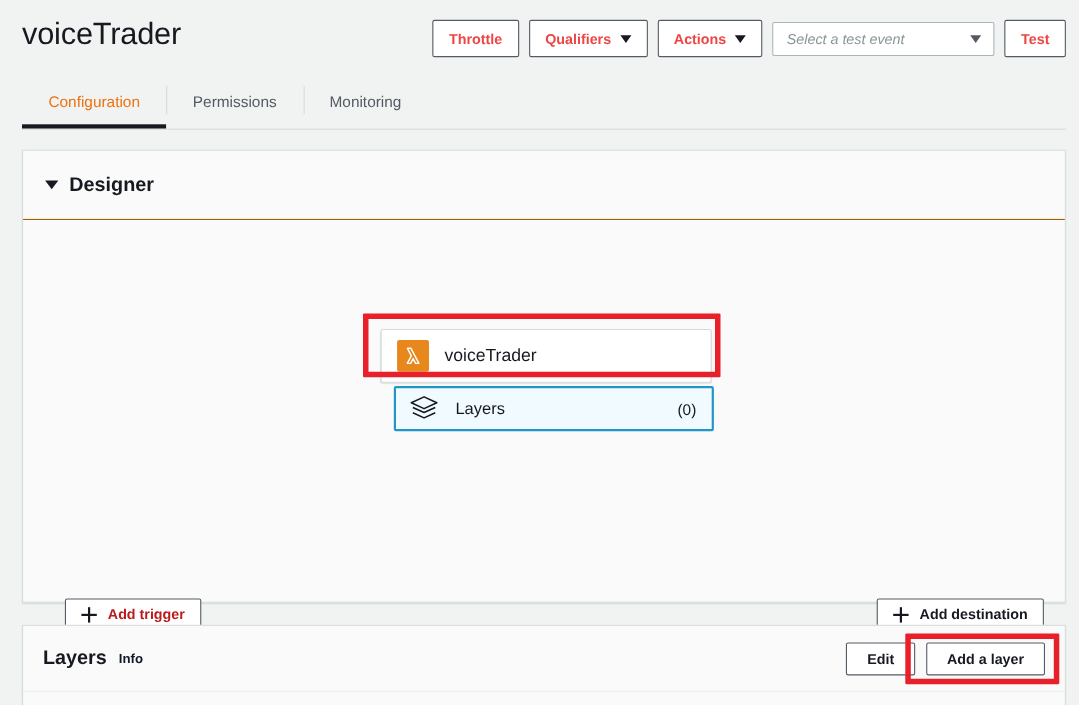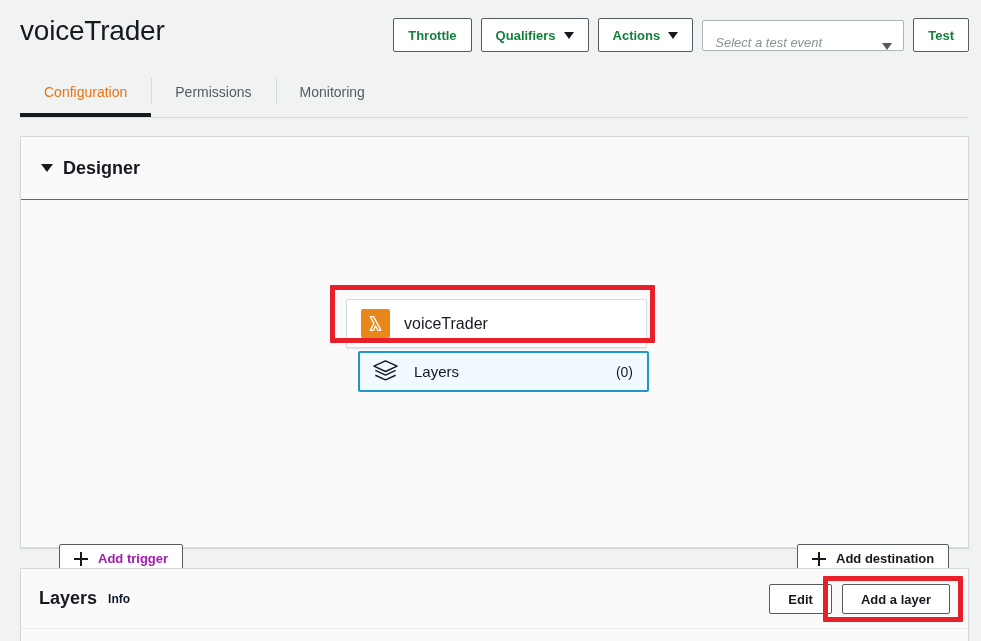--- a/index.html
+++ b/index.html
@@ -23,39 +23,39 @@
     letter-spacing: -0.2px;
   }
   .hdr-actions {
     position: absolute; right: 12px; top: 18px;
     display: flex; align-items: center; gap: 9px;
   }
   .btn {
     background: #ffffff;
     border: 1px solid #545b64;
     border-radius: 2px;
-    color: #15803d;
+    color: #ef4444;
     font-family: "Liberation Sans", sans-serif;
     font-size: 13px; font-weight: bold;
     height: 31px; padding: 16px 14px;
     display: inline-flex; align-items: center; justify-content: center;
     gap: 8px; cursor: pointer; white-space: nowrap;
   }
   .caret {
     display: inline-block; width: 0; height: 0;
     border-left: 5px solid transparent;
     border-right: 5px solid transparent;
     border-top: 7px solid #16191f;
   }
   .select-box {
     background: #ffffff;
     border: 1px solid #aab7b8;
     border-radius: 2px;
     height: 31px; width: 202px;
-    display: flex; align-items: flex-end; justify-content: space-between;
+    display: flex; align-items: center; justify-content: space-between;
     padding: 0 11px 0 12px; cursor: pointer;
   }
   .select-placeholder {
     font-size: 13px; font-style: italic; color: #879596;
   }
   .caret-sel {
     width: 0; height: 0;
     border-left: 5px solid transparent;
     border-right: 5px solid transparent;
     border-top: 7px solid #545b64;
@@ -162,21 +162,21 @@
     font-size: 13px; font-weight: bold; cursor: pointer;
   }
   .plus {
     position: relative; width: 14px; height: 14px; flex: none;
   }
   .plus::before, .plus::after {
     content: ""; position: absolute; background: #16191f;
   }
   .plus::before { left: 0; top: 6px; width: 14px; height: 2px; }
   .plus::after  { top: 0; left: 6px; height: 14px; width: 2px; }
-  .orange-label { color: #a21caf; }
+  .orange-label { color: #b91c1c; }
   .dark-label { color: #16191f; }
 
   #add-trigger { left: 38px; top: 344px; }
   #add-destination { left: 776px; top: 344px; }
 
   
   #layers-panel { left: 20px; top: 568px; width: 949px; height: 80px; }
   .layers-head {
     position: relative; height: 60px;
     border-bottom: 1px solid #eaeded;

